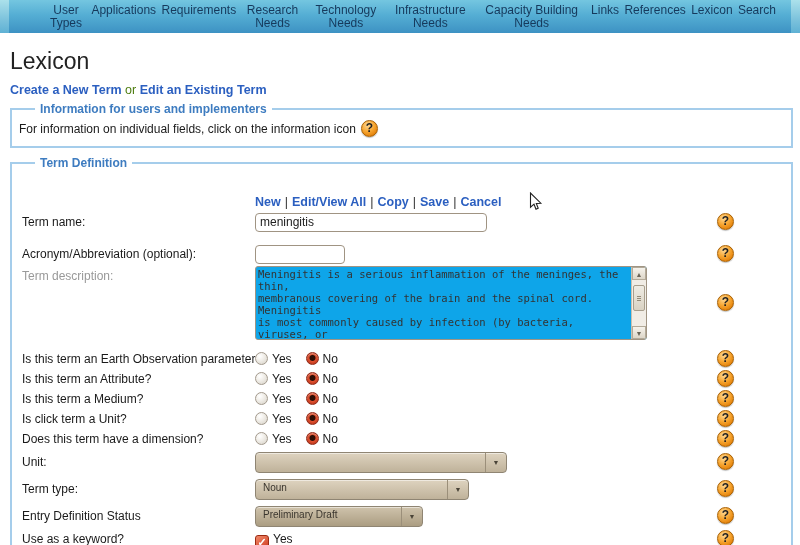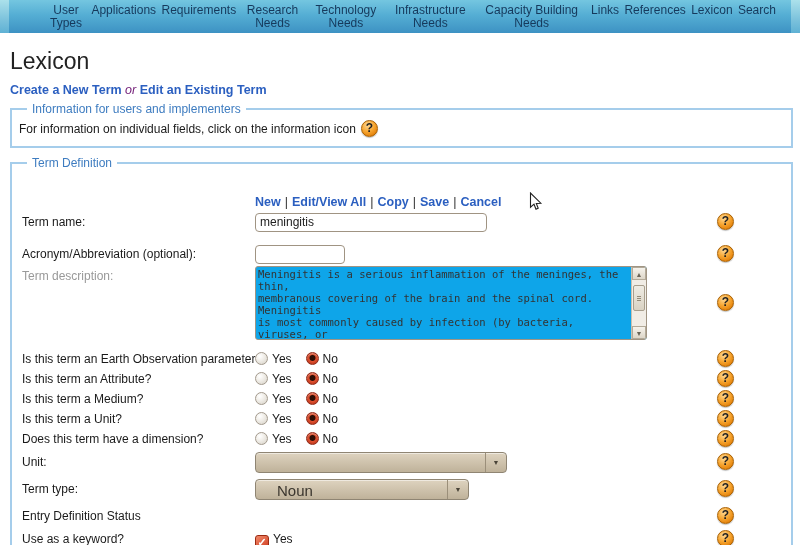--- a/index.html
+++ b/index.html
@@ -15,24 +15,24 @@
     background:linear-gradient(180deg,#abe1eb 0%,#7cc2dc 60%,#5FB1D4 100%); }
   .nav-edge.left { left:0; } .nav-edge.right { right:0; }
   .nav-item { font-size:12px; line-height:13px; color:#16395c; text-align:center;
     text-decoration:none; cursor:pointer; display:inline-block; }
 
   
   .content { padding:0 7px 0 10px; }
   h1.title { font-size:23px; font-weight:400; color:#222; margin:15px 0 0 0; line-height:26px; }
   .toplinks { font-size:12.5px; margin:9px 0 5px 0; }
   a.lnk { color:#2b5fc0; text-decoration:none; cursor:pointer;font-weight:bold; }
-  .toplinks .sep-or { color:#701a75;font-style:italic; }
+  .toplinks .sep-or { color:#4d7c0f; }
 
   fieldset { border:2px solid #a5cdeb; padding:1px 5px 7px 5px; margin:0; }
-  legend { color:#3e7cc0; font-weight:normal; font-size:12px; padding:0 5px; margin-left:10px; }
+  legend { color:#3e7cc0; font-weight:bold; font-size:12px; padding:0 5px; margin-left:18px; }
   .fs-info .info-line { font-size:12px; margin:3px 0 2px 2px; display:flex; align-items:center; gap:5px; }
   .fs-term { margin-top:8px; position:relative; }
 
   
   .frow { position:relative; margin-left:2px; }
   .flabel { position:absolute; left:3px; top:3px; font-size:12px; white-space:nowrap; }
   .flabel.muted { color:#999; }
   .fctrl { position:absolute; left:236px; top:0; }
   .help { position:absolute; left:698px; top:1px; width:17px; height:17px; border-radius:50%;
     background:radial-gradient(circle at 38% 28%, #ffd893 0%, #f7a733 45%, #e88912 72%, #c96f04 100%);
@@ -74,21 +74,21 @@
   .radio.on { background:radial-gradient(circle at 50% 45%, #2e0d05 0 2.5px, #e0512f 3.5px, #c23a1f 75%);
     border:1px solid #8f2a18; box-shadow:inset 0 1px 1px rgba(255,255,255,.4); }
   .rlabel { font-size:12px; margin:0 14px 0 4px; vertical-align:0; }
   .rlabel.last { margin-right:0; }
 
   .row-dd { height:24px; margin-top:3px; }
   .row-dd.short { height:22px; }
   .select { position:relative; display:inline-block; height:21px; border:1px solid #8f8573; border-radius:4px;
     background:linear-gradient(#ded3bf,#bfb29a); cursor:pointer; box-shadow:inset 0 1px 0 rgba(255,255,255,.5); }
   .select.dark { background:linear-gradient(#cfc3ac,#ab9d82); }
-  .sel-text { position:absolute; left:21px; top:2px; font-size:15px; color:#3b362e; white-space:nowrap; }
+  .sel-text { position:absolute; left:7px; top:2px; font-size:10px; color:#3b362e; white-space:nowrap; }
   .sel-arrow { position:absolute; right:0; top:0; bottom:0; width:21px; border-left:1px solid #9b8f7a;
     font-size:7px; color:#4a4438; text-align:center; line-height:19px; }
 
   .row-kw { height:18px; margin-top:1px; margin-bottom:2px; }
   .checkbox { display:inline-block; width:14px; height:14px; border-radius:3px; vertical-align:-3px;
     background:linear-gradient(145deg,#f08a6b,#d03c20); border:1px solid #9c2a12; color:#fff;
     font-size:11px; font-weight:bold; line-height:12px; text-align:center; cursor:pointer; }
   .kw-label { font-size:12px; margin-left:4px; }
 
   
@@ -191,21 +191,21 @@
 
     <div class="frow row-radio">
       <span class="flabel">Is this term a Medium?</span>
       <span class="fctrl">
         <span class="radio off"></span><span class="rlabel">Yes</span><span class="radio on"></span><span class="rlabel last">No</span>
       </span>
       <span class="help">?</span>
     </div>
 
     <div class="frow row-radio">
-      <span class="flabel">Is this term a Unit?</span>
+      <span class="flabel">Is click term a Unit?</span>
       <span class="fctrl">
         <span class="radio off"></span><span class="rlabel">Yes</span><span class="radio on"></span><span class="rlabel last">No</span>
       </span>
       <span class="help">?</span>
     </div>
 
     <div class="frow row-radio">
       <span class="flabel">Does this term have a dimension?</span>
       <span class="fctrl">
         <span class="radio off"></span><span class="rlabel">Yes</span><span class="radio on"></span><span class="rlabel last">No</span>
@@ -230,20 +230,26 @@
         <span class="select" style="width:214px">
           <span class="sel-text">Noun</span>
           <span class="sel-arrow">▼</span>
         </span>
       </span>
       <span class="help">?</span>
     </div>
 
     <div class="frow row-dd short">
       <span class="flabel">Entry Definition Status</span>
+      <span class="fctrl">
+        <span class="select dark" style="width:168px">
+          <span class="sel-text">Preliminary Draft</span>
+          <span class="sel-arrow">▼</span>
+        </span>
+      </span>
       <span class="help">?</span>
     </div>
 
     <div class="frow row-kw">
       <span class="flabel">Use as a keyword?</span>
       <span class="fctrl">
         <span class="checkbox">✓</span><span class="kw-label">Yes</span>
       </span>
       <span class="help">?</span>
     </div>

